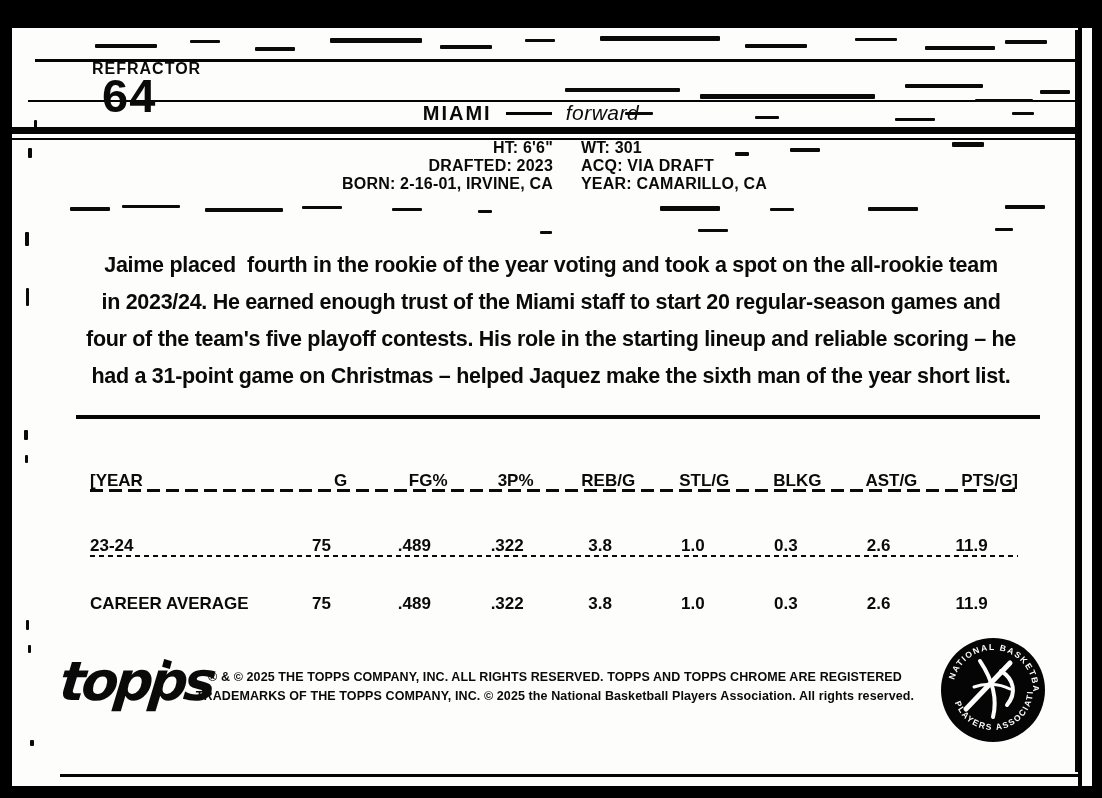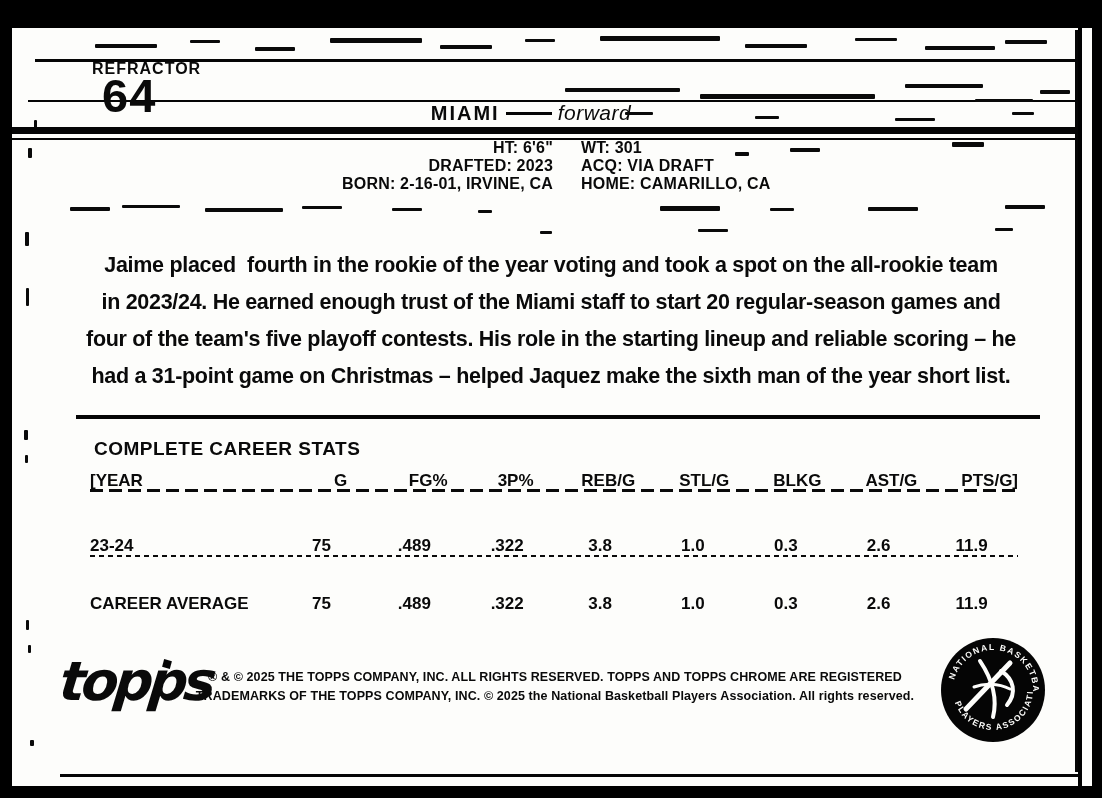--- a/index.html
+++ b/index.html
@@ -18,21 +18,21 @@
   #right-sliver{
     position:absolute;left:1082px;top:28px;width:10px;height:758px;background:#fdfdfb;
   }
   .hline{position:absolute;background:#050505;}
   .noise{position:absolute;background:#0a0a0a;border-radius:1px;}
 
   
   .set-label{position:absolute;left:92px;top:60px;font-size:16px;font-weight:bold;letter-spacing:1px;}
   .card-no{position:absolute;left:102px;top:72px;font-size:47px;font-weight:bold;letter-spacing:1px;line-height:1;}
   .player-name{position:absolute;left:0;right:40px;top:69px;text-align:center;font-size:30px;font-weight:bold;letter-spacing:1.5px;}
-  .team-line{position:absolute;left:0;right:40px;top:101px;display:flex;justify-content:center;align-items:center;gap:6px;}
+  .team-line{position:absolute;left:0;right:40px;top:101px;display:flex;justify-content:center;align-items:center;gap:14px;}
   .team-name{font-size:20px;font-weight:bold;letter-spacing:2px;}
   .dash{width:46px;height:3px;background:#050505;}
   .position{font-size:21px;font-style:italic;font-weight:500;letter-spacing:0.5px;}
 
   
   .bio-row{position:absolute;left:0;width:1080px;display:flex;font-size:16px;font-weight:bold;letter-spacing:0.2px;}
   .bio-left{width:553px;text-align:right;}
   .bio-right{margin-left:28px;text-align:left;}
 
   
@@ -86,31 +86,30 @@
   <div class="bio-row" style="top:139px;">
     <span class="bio-left">HT: 6'6"</span>
     <span class="bio-right">WT: 301</span>
   </div>
   <div class="bio-row" style="top:157px;">
     <span class="bio-left">DRAFTED: 2023</span>
     <span class="bio-right">ACQ: VIA DRAFT</span>
   </div>
   <div class="bio-row" style="top:175px;">
     <span class="bio-left">BORN: 2-16-01, IRVINE, CA</span>
-    <span class="bio-right">HOME: CAMARILLO, CA</span>
+    <span class="bio-right">YEAR: CAMARILLO, CA</span>
   </div>
 
   <div class="blurb">
     <div>Jaime placed  fourth in the rookie of the year voting and took a spot on the all-rookie team</div>
     <div>in 2023/24. He earned enough trust of the Miami staff to start 20 regular-season games and</div>
     <div>four of the team's five playoff contests. His role in the starting lineup and reliable scoring – he</div>
     <div>had a 31-point game on Christmas – helped Jaquez make the sixth man of the year short list.</div>
   </div>
 
-  <div class="stats-title">COMPLETE CAREER STATS</div>
 
   <div class="stats-row stats-header">
     <span class="c0">[YEAR</span>
     <span class="c">G</span>
     <span class="c">FG%</span>
     <span class="c">3P%</span>
     <span class="c">REB/G</span>
     <span class="c">STL/G</span>
     <span class="c">BLKG</span>
     <span class="c">AST/G</span>

